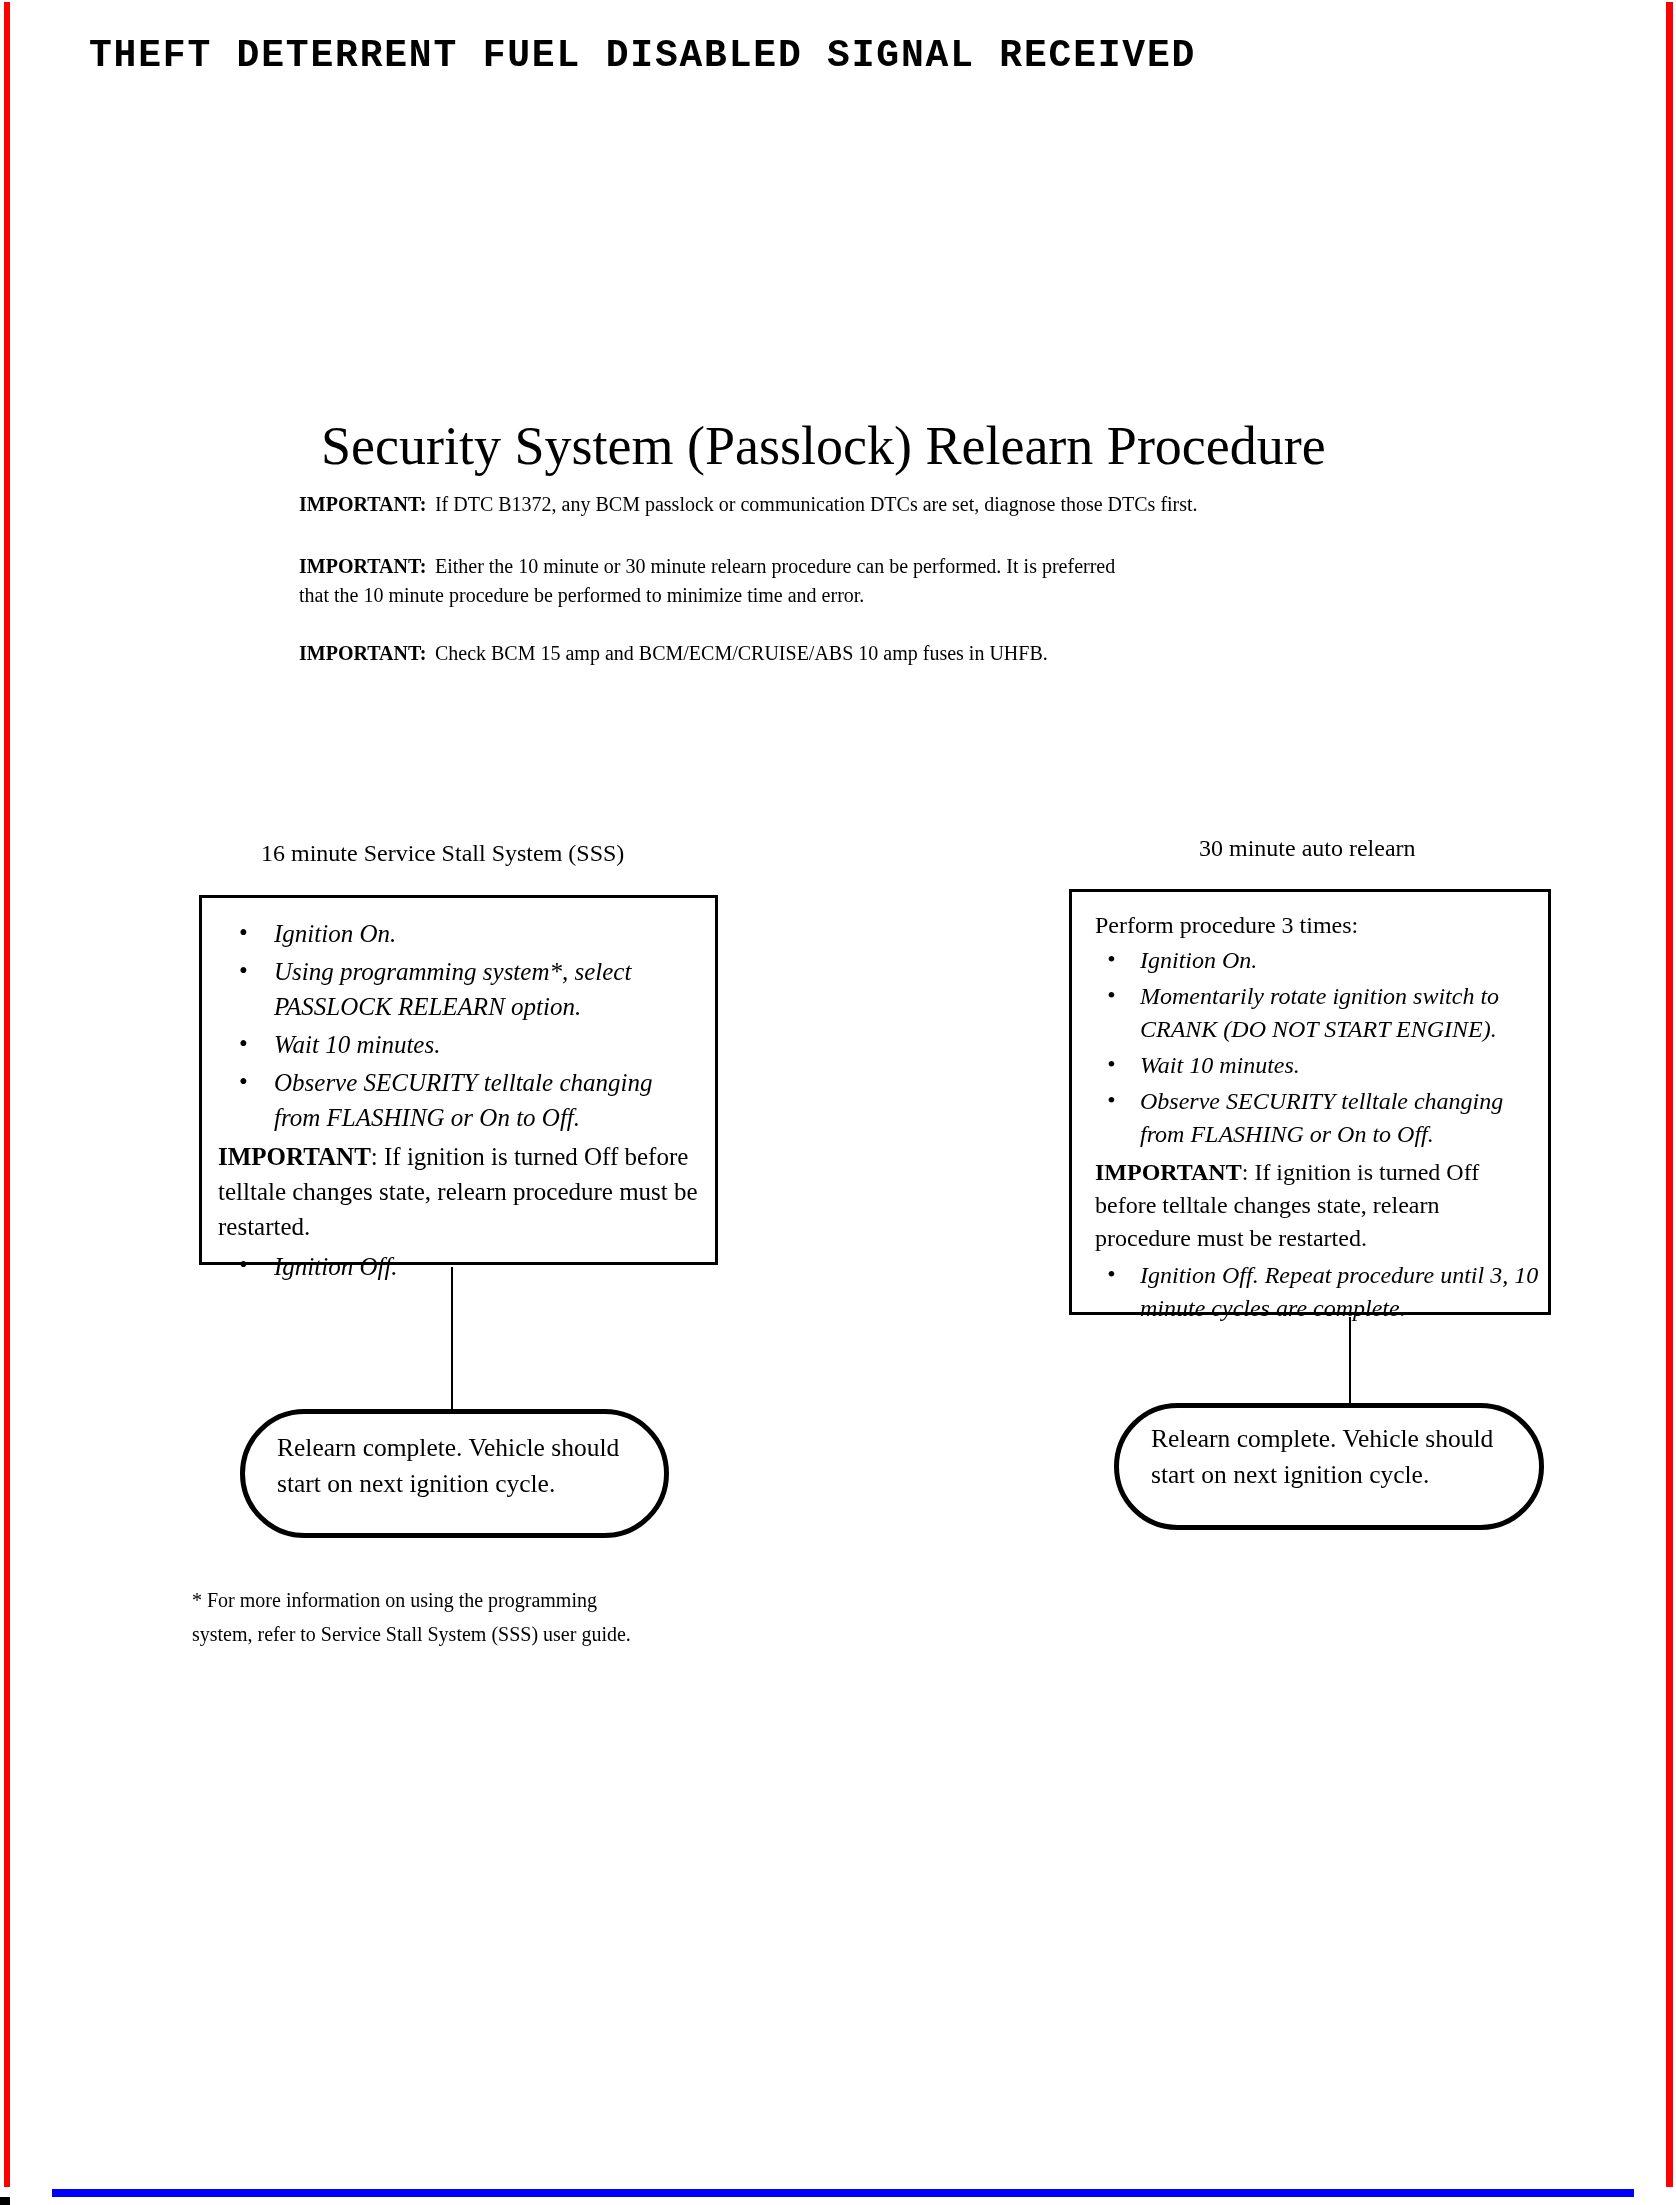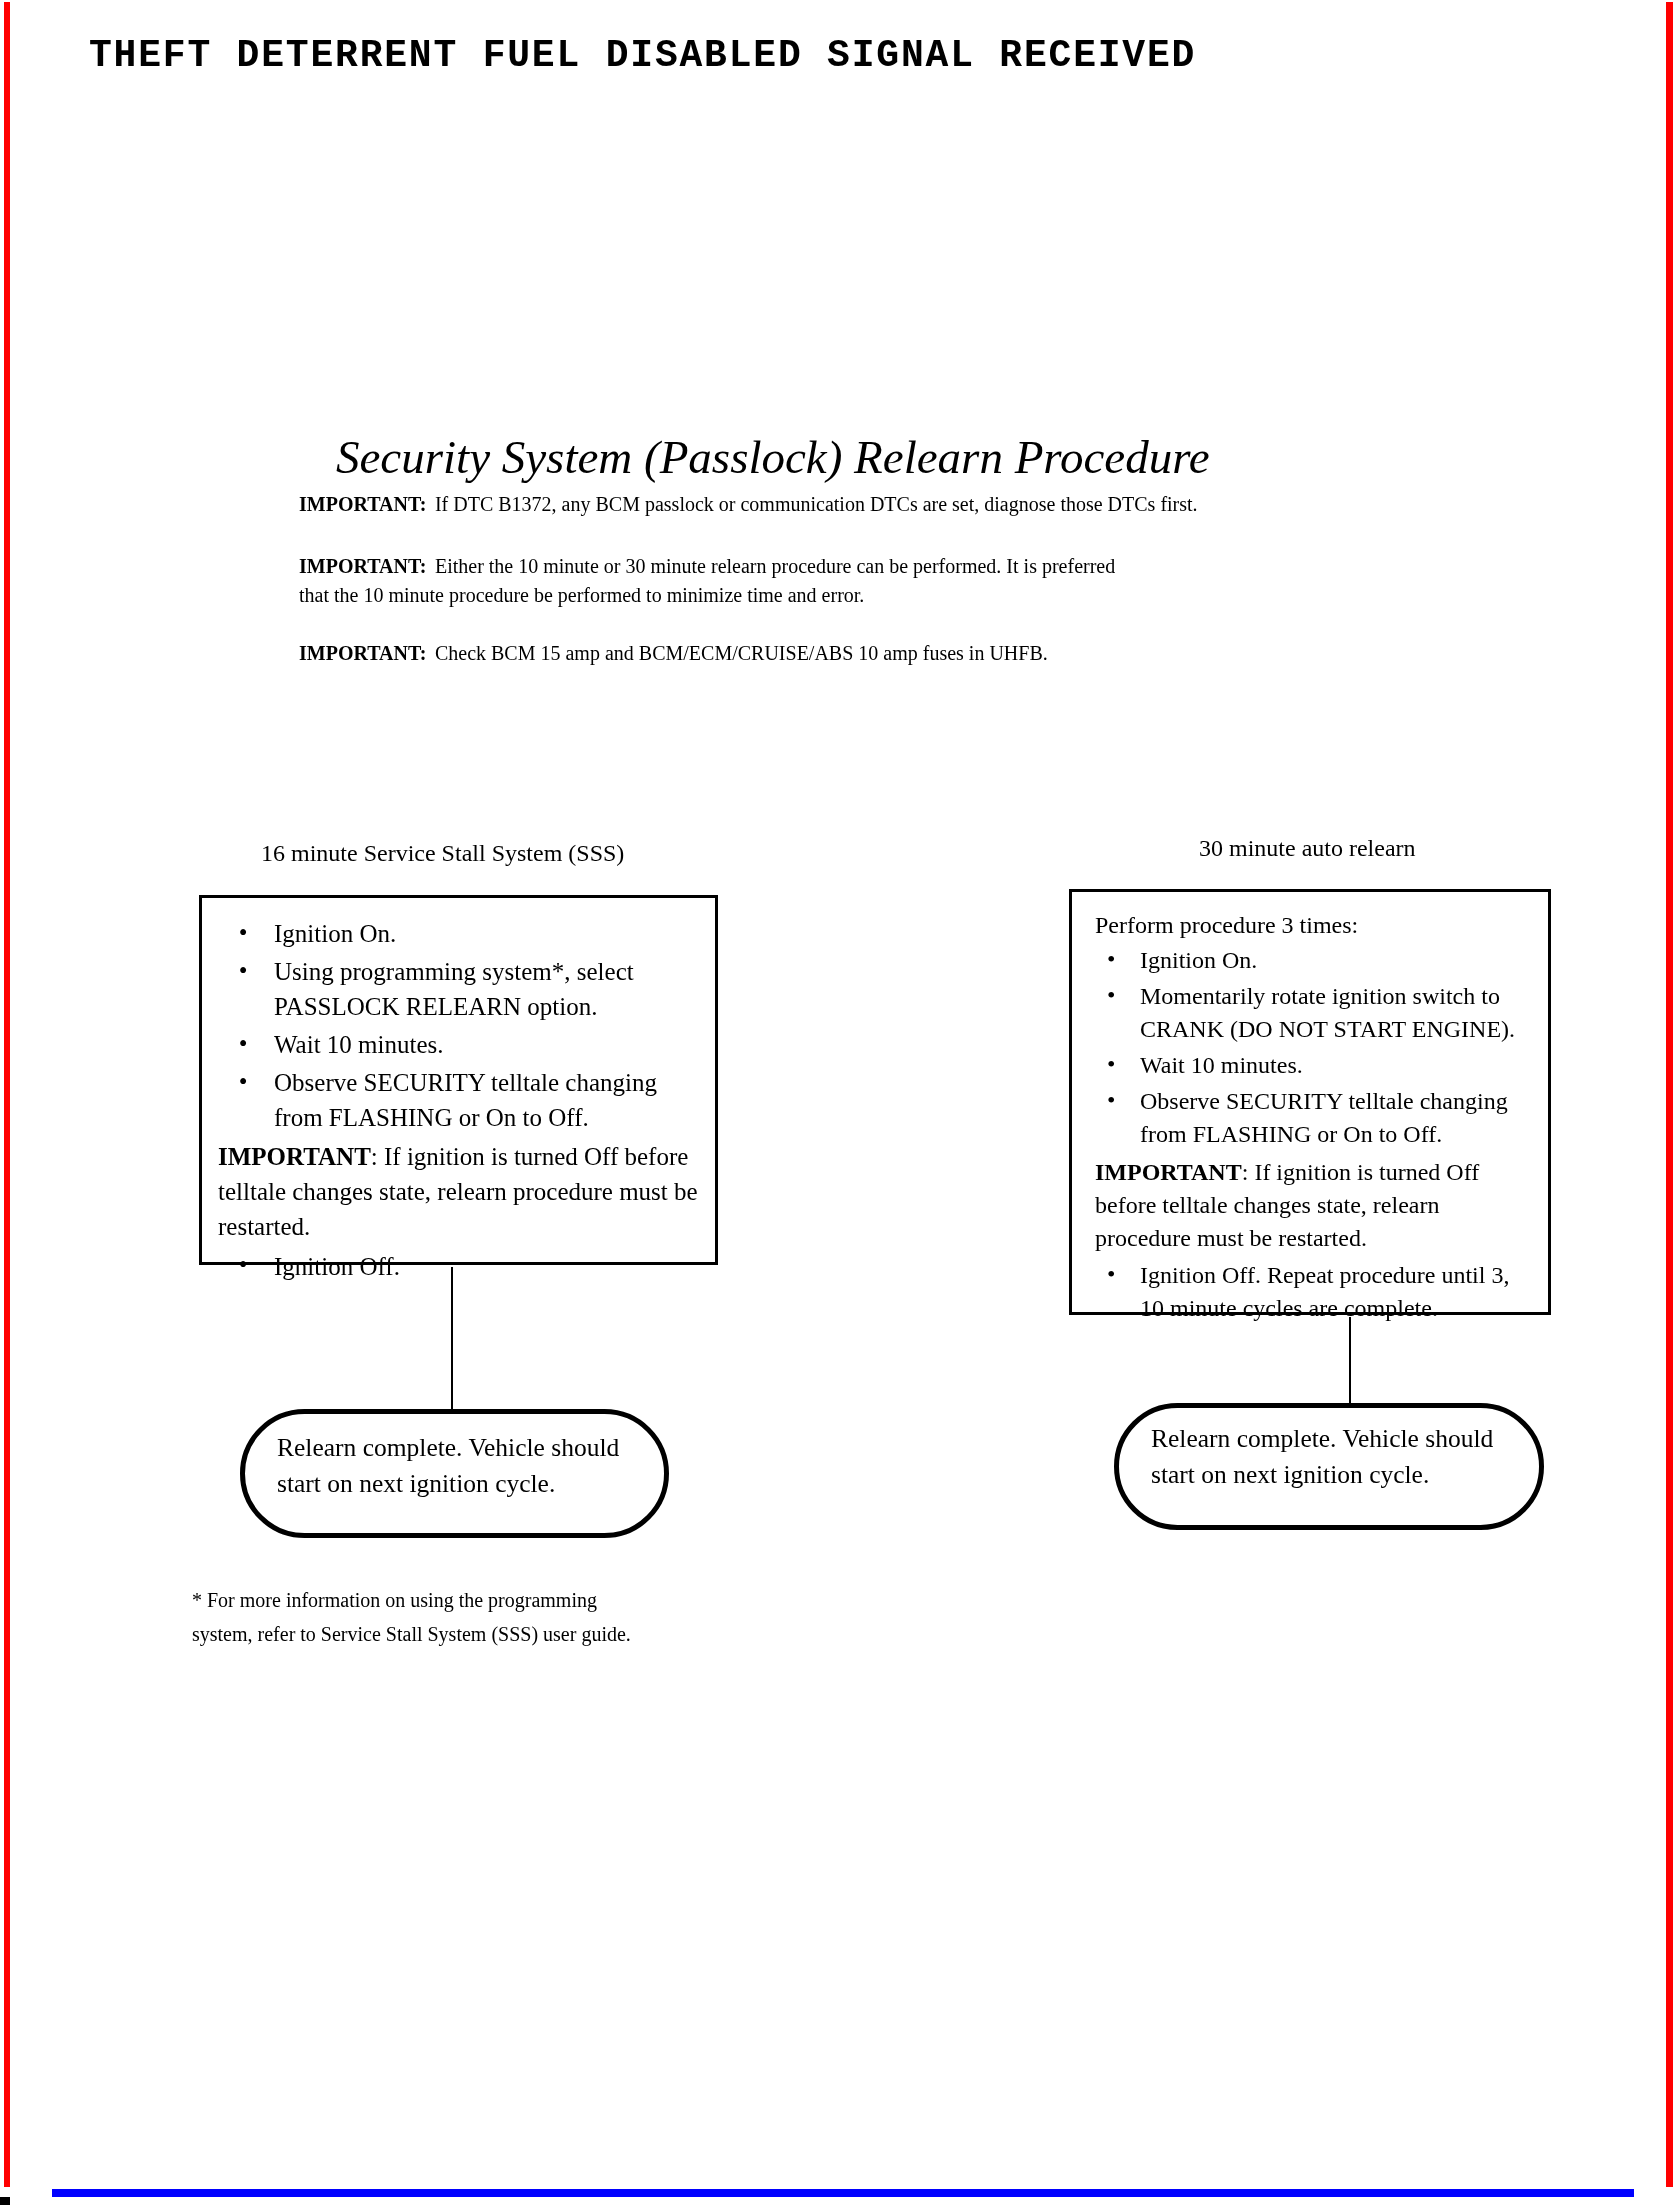--- a/index.html
+++ b/index.html
@@ -27,22 +27,22 @@
   .corner-mark{left:0px;top:2197px;width:9.7px;height:8.5px;background:var(--ink);}
 
   
   .doc-title{
     left:89px;top:34px;margin:0;
     font-family:"Liberation Mono", monospace;
     font-size:38px;font-weight:bold;letter-spacing:1.8px;
     white-space:nowrap;
   }
   .section-title{
-    left:321px;top:415px;margin:15px;
-    font-size:47px;font-weight:400;white-space:nowrap;font-style:italic;
+    left:321px;top:415px;margin:0;
+    font-size:54px;font-weight:400;white-space:nowrap;
   }
 
   
   .note{margin:0;font-size:20px;line-height:29px;}
   .note .note-label{font-weight:bold;margin-right:8.5px;}
   .note-1{left:299px;top:490px;white-space:nowrap;}
   .note-2{left:299px;top:552px;}
   .note-3{left:299px;top:639px;white-space:nowrap;}
 
   
@@ -60,21 +60,21 @@
     left:199px;top:895px;width:519px;height:370px;
     padding:18px 11px 0 16px;
     font-size:25px;line-height:35px;
   }
   .proc-box-right{
     left:1069px;top:889px;width:482px;height:426px;
     padding:17px 9.7px 0 23px;
     font-size:24px;line-height:33px;
   }
   .proc-box ul{list-style:none;margin:0;padding:0;}
-  .proc-box li{position:relative;margin:0 0 3px 0;}
+  .proc-box li{position:relative;margin:0 0 3px 0;font-style:italic;}
   .proc-box-left li{padding-left:56px;}
   .proc-box-left li::before{content:"\2022";position:absolute;left:20.7px;top:-1.2px;}
   .proc-box-right li{padding-left:45px;}
   .proc-box-right li::before{content:"\2022";position:absolute;left:12px;top:-1.2px;}
   .box-intro{margin:0 0 2.4px 0;}
   .box-important{margin:4.3px 0 4.3px 0;}
   .box-important .imp-label{font-weight:bold;}
 
   
   .connector{background:var(--ink);width:2.4px;}

